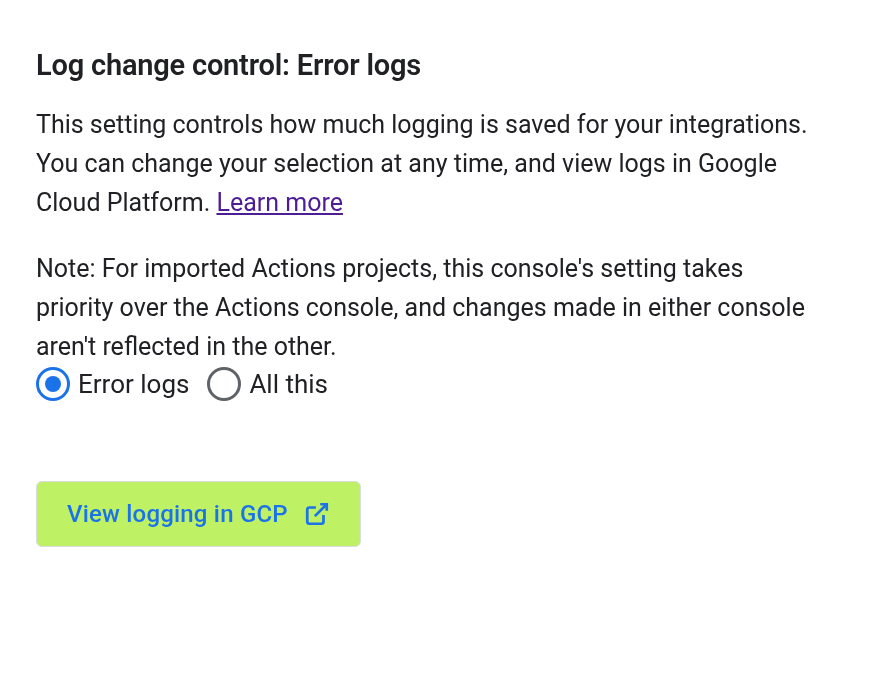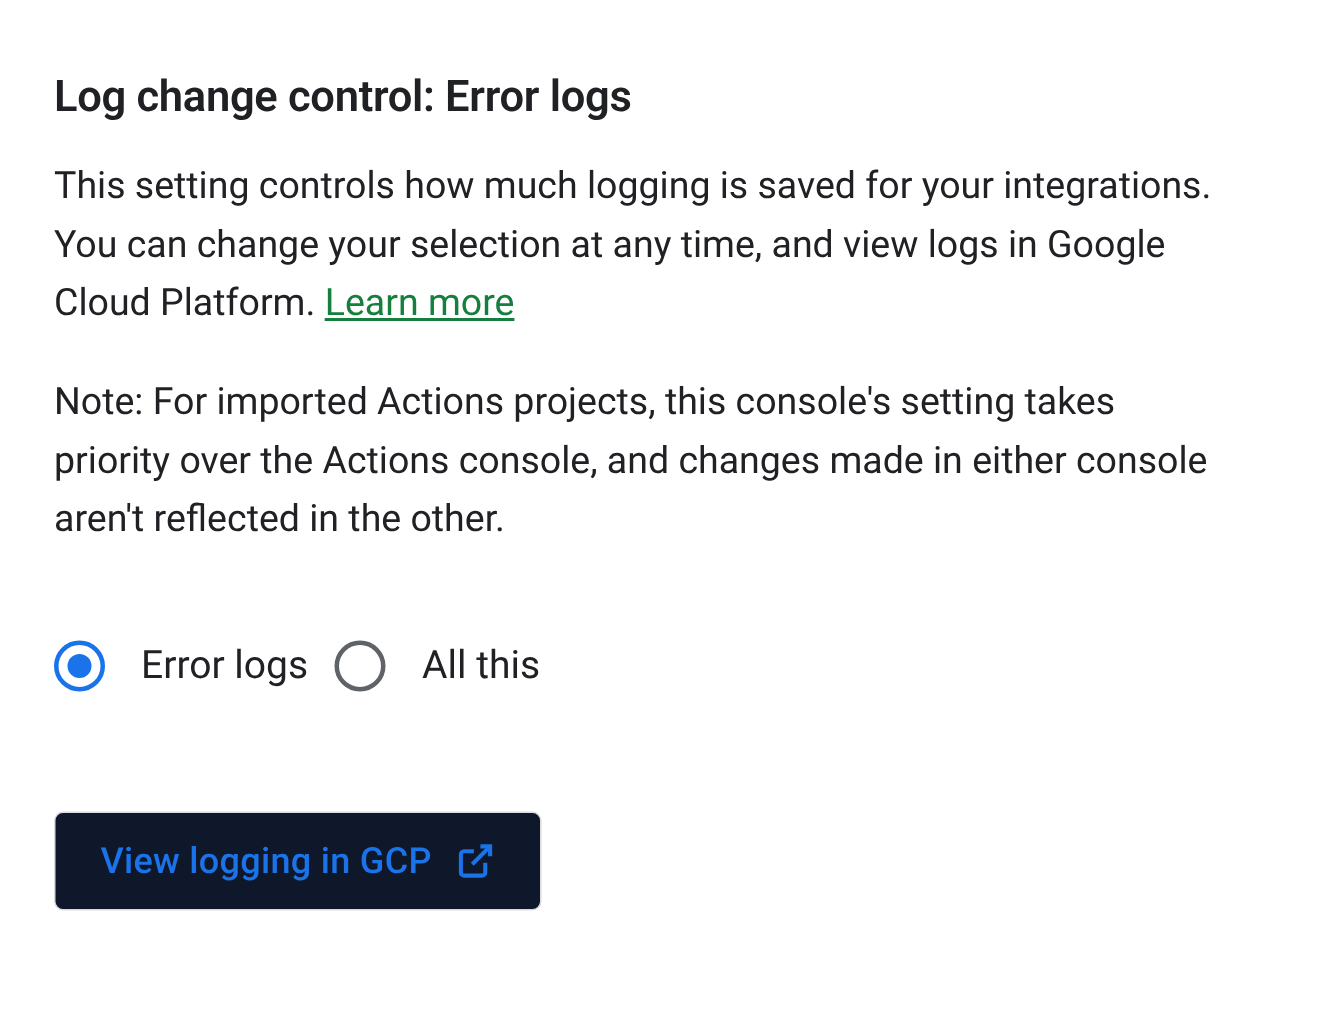--- a/index.html
+++ b/index.html
@@ -27,39 +27,38 @@
       line-height: 1.55;
       color: #202124;
       margin-bottom: 28px;
       font-weight: 400;
       max-width: 780px;
     }
     .note {
       font-size: 25px;
       line-height: 1.55;
       color: #202124;
-      margin-bottom: 60px;
       font-weight: 400;
       max-width: 790px;
     }
     a.learn-more {
-      color: #15803d;
+      color: #4c1d95;
       text-decoration: underline;
       font-weight: 400;
     }
     .radio-group {
       display: flex;
       gap: 18px;
       margin-bottom: 80px;
       align-items: center;
     }
     .radio-option {
       display: flex;
       align-items: center;
-      gap: 24px;
+      gap: 8px;
       cursor: pointer;
       justify-content: flex-end;
     }
     .radio-circle {
       width: 34px;
       height: 34px;
       border-radius: 50%;
       position: relative;
       flex-shrink: 0;
     }
@@ -85,21 +84,21 @@
       color: #202124;
       font-weight: 400;
     }
     .view-button {
       display: inline-flex;
       align-items: center;
       gap: 16px;
       padding: 18px 30px;
       border: 1px solid #dadce0;
       border-radius: 6px;
-      background: #0f172a;
+      background: #bef264;
       color: #1a73e8;
       font-size: 24px;
       font-weight: 500;
       cursor: pointer;
       font-family: inherit;
       letter-spacing: 0.2px;
     }
     .external-icon {
       width: 26px;
       height: 26px;

